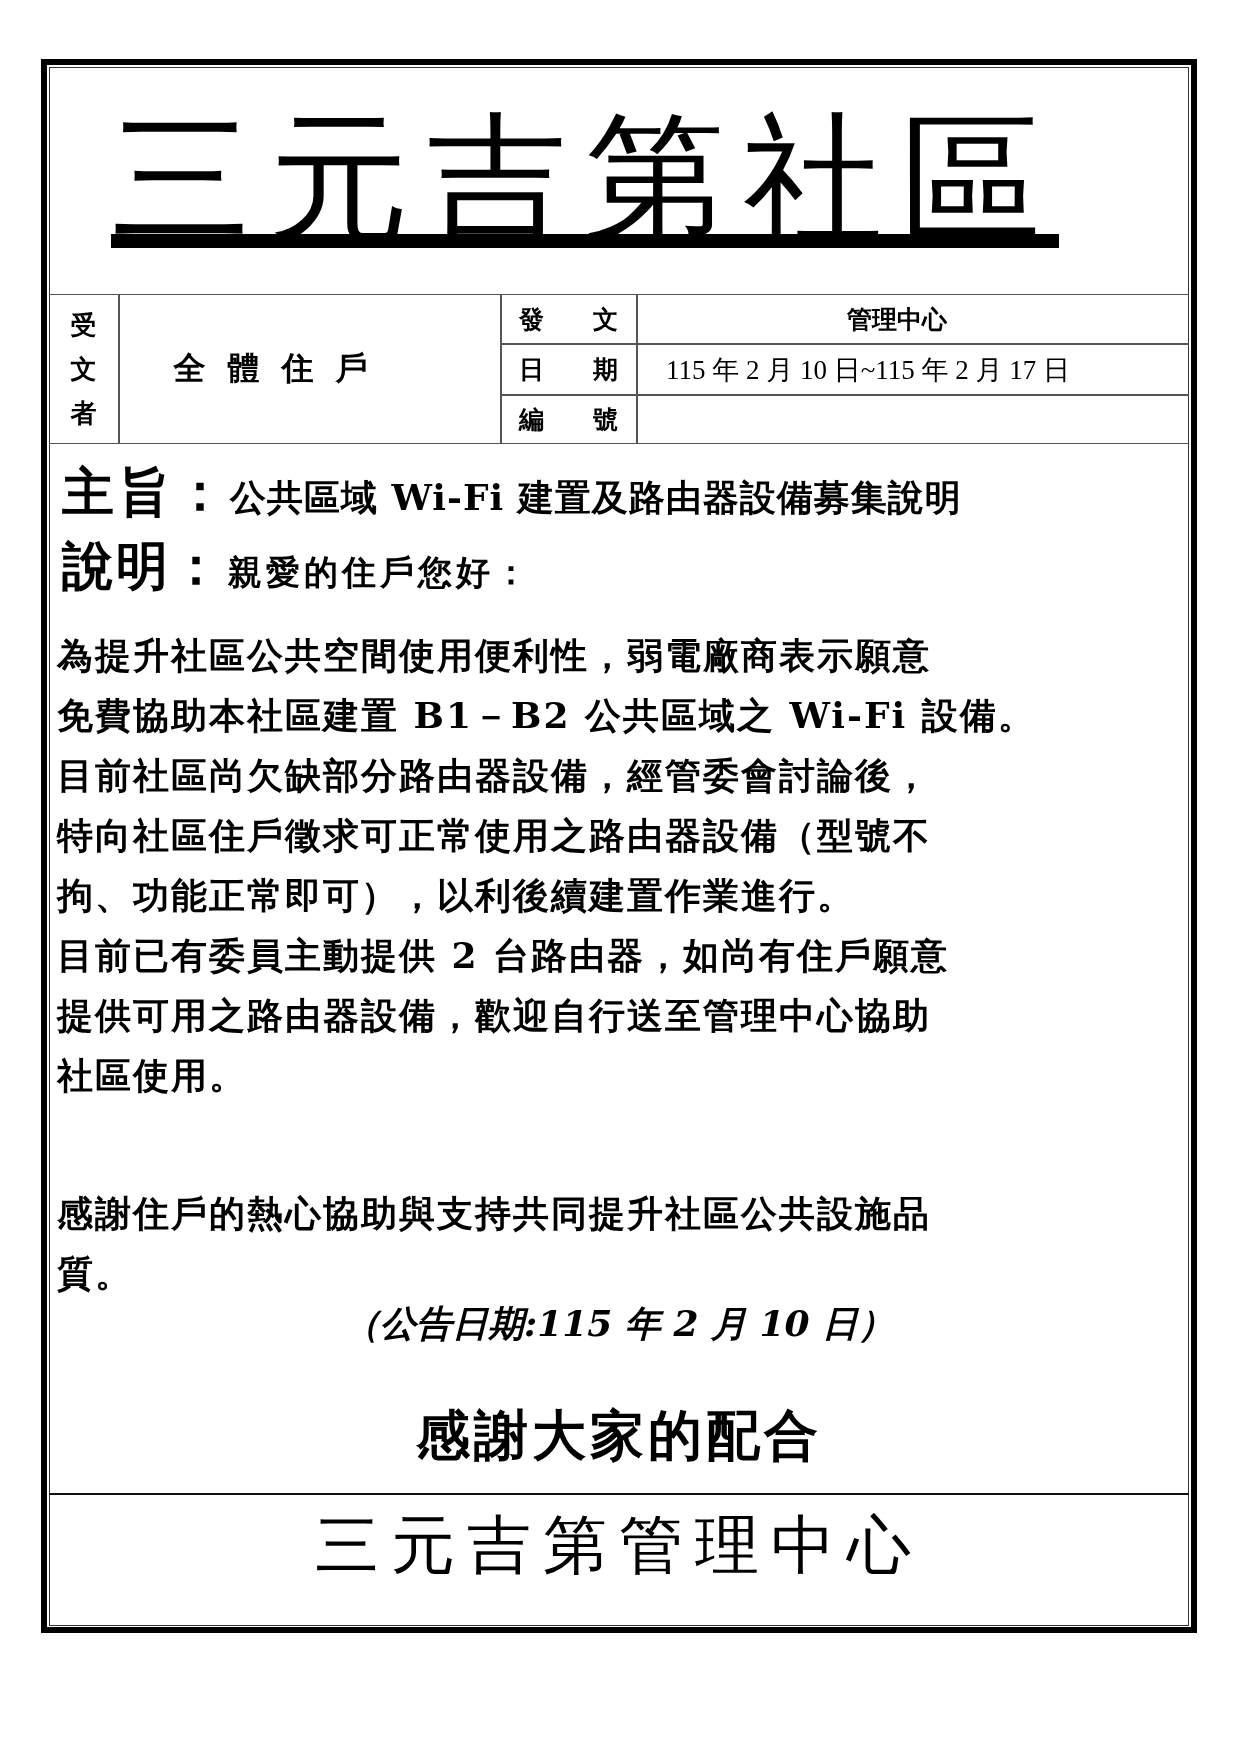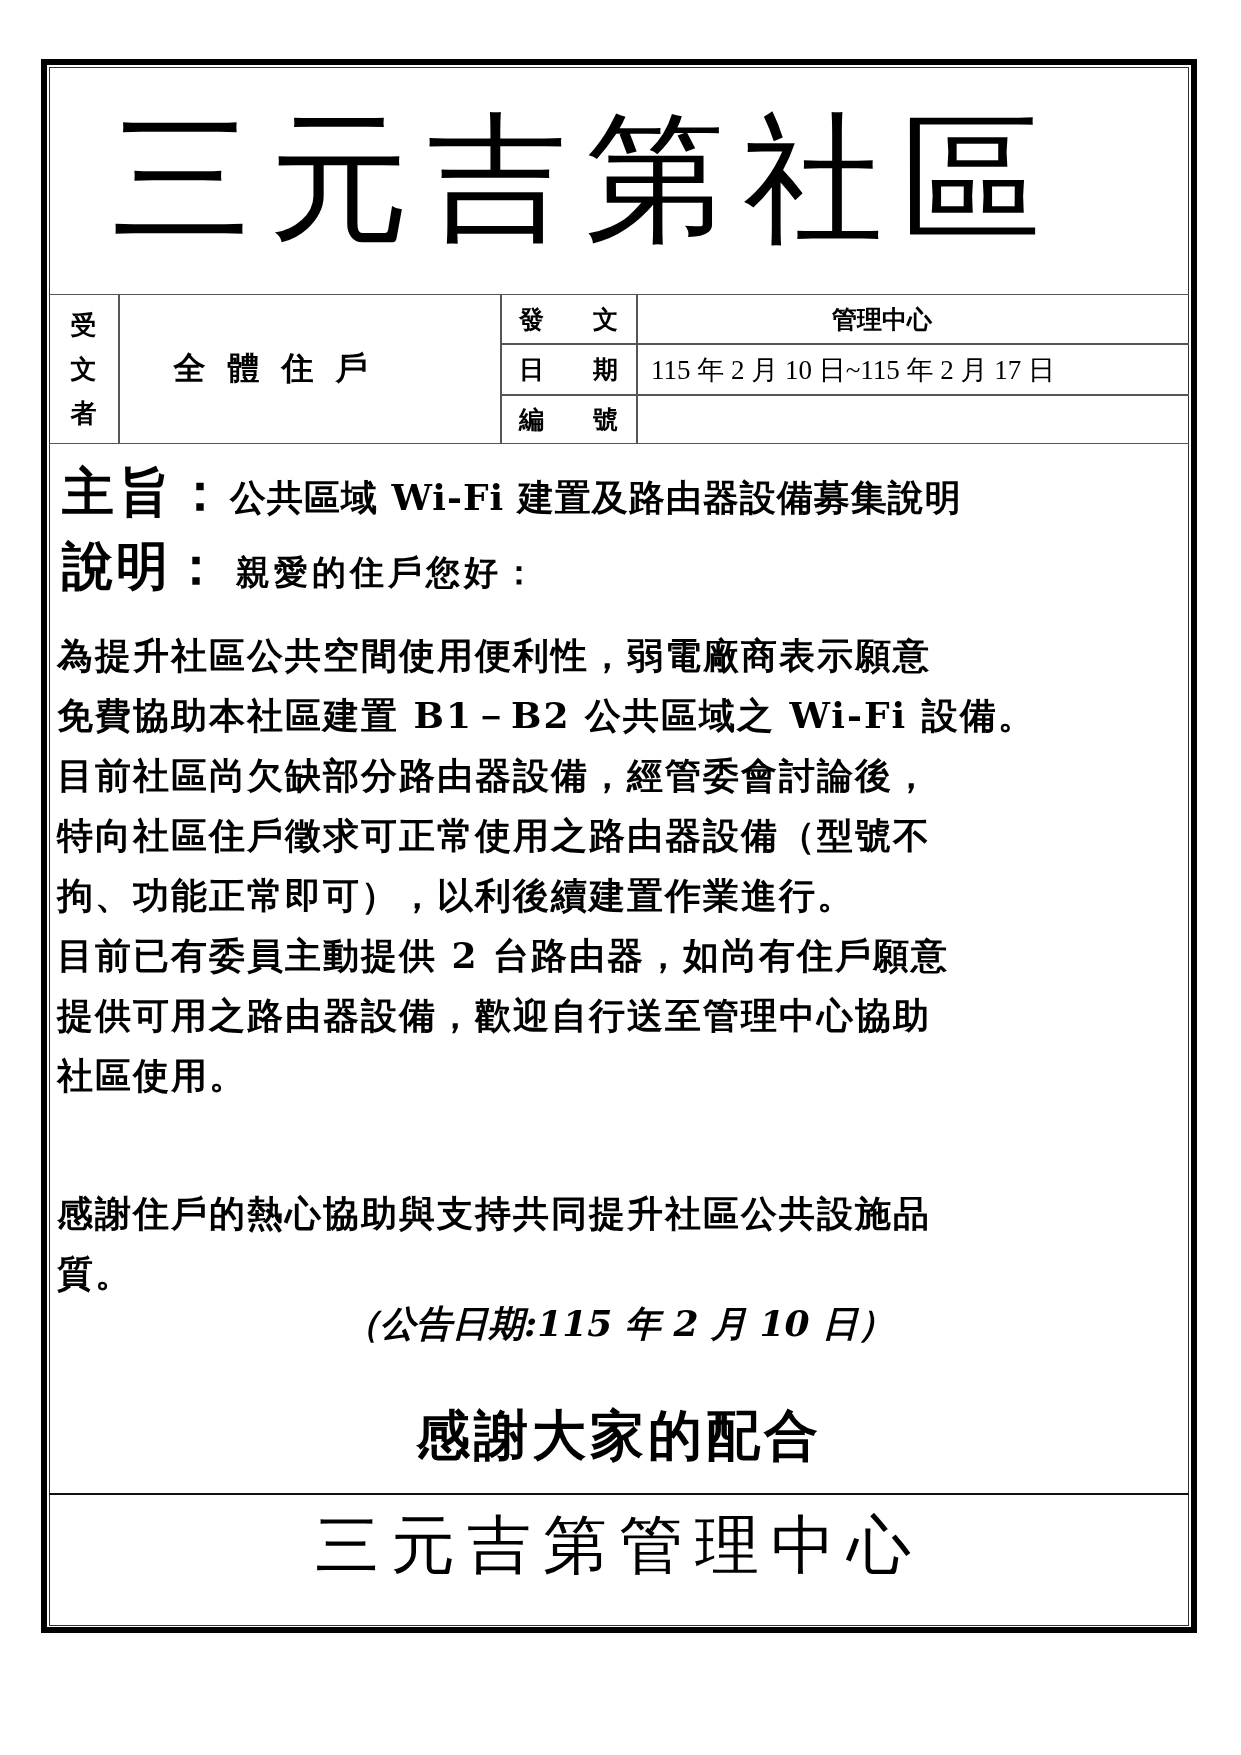--- a/index.html
+++ b/index.html
@@ -7,51 +7,51 @@
          font-family: "DejaVu Serif", "Liberation Serif", serif; color: #000; }
 
   .outer-frame { position: absolute; left: 41px; top: 59px; width: 1156px; height: 1574px;
                  border: 6px solid #000; box-sizing: border-box; }
   .inner-frame { position: absolute; left: 49px; top: 67px; width: 1140px; height: 1559px;
                  border: 1.5px solid #333; box-sizing: border-box; }
 
   .title { position: absolute; left: 49px; top: 67px; width: 1072px; height: 227px;
            display: flex; align-items: center; justify-content: center;
            font-family: "DejaVu Serif", serif; font-size: 140px; letter-spacing: 18px;
-           font-weight: normal; transform: scaleY(1.0); }
+           font-weight: normal; transform: scaleY(1.0); text-decoration: underline; }
 
   
   .hdr { position: absolute; left: 49px; top: 294px; width: 1140px; height: 150px;
          border-top: 1.5px solid #555; border-bottom: 1.5px solid #555; box-sizing: border-box; }
   .vline { position: absolute; top: 0; bottom: 0; width: 1.5px; background: #555; }
   .hline { position: absolute; height: 1.5px; background: #555; }
   .recv-label { position: absolute; left: 0; top: 0; width: 69px; height: 147px;
                 display: flex; flex-direction: column; justify-content: center; align-items: center;
                 font-size: 26px; font-weight: bold; line-height: 44px; }
   .recv-value { position: absolute; left: 70px; top: 0; width: 325px; height: 147px;
                 display: flex; align-items: center; justify-content: center;
                 font-size: 32px; font-weight: bold; letter-spacing: 22px; }
   .meta-label { position: absolute; left: 452px; width: 135px; height: 49px;
                 display: flex; align-items: center; justify-content: space-between;
                 padding: 0 18px; box-sizing: border-box; font-size: 25px; font-weight: bold; }
-  .meta-value { position: absolute; left: 588px; width: 490px; height: 49px;
+  .meta-value { position: absolute; left: 603px; width: 490px; height: 49px;
                 display: flex; align-items: center; box-sizing: border-box; padding-left: 14px;
                 font-size: 27px; font-family: "Liberation Serif", serif; transform-origin: left center; }
   .meta-value.center { justify-content: center; padding-left: 0; font-size: 25px; font-weight: bold;
                        font-family: "DejaVu Serif", serif; }
 
   .subject { position: absolute; left: 62px; top: 458px; white-space: nowrap;
              font-weight: bold; display: flex; align-items: baseline; }
   .subject .lbl { font-size: 52px; letter-spacing: 4px; }
   .subject .txt { font-size: 36px; letter-spacing: 1px; }
 
   .desc-head { position: absolute; left: 62px; top: 532px; white-space: nowrap;
                font-weight: bold; display: flex; align-items: baseline; }
   .desc-head .lbl { font-size: 52px; letter-spacing: 2px; }
-  .desc-head .txt { font-size: 34px; letter-spacing: 4px; margin-left: 12px; }
+  .desc-head .txt { font-size: 34px; letter-spacing: 4px; margin-left: 4px; }
 
   .body-lines { position: absolute; left: 57px; top: 625px; width: 1130px; }
   .body-line { height: 60px; font-size: 36px; font-weight: bold; white-space: nowrap;
                letter-spacing: 2px; line-height: 60px; }
 
   .thanks-line { position: absolute; left: 57px; top: 1183px; width: 1130px; }
   .announce-date { position: absolute; left: 49px; top: 1300px; width: 1140px; text-align: center;
                    font-size: 36px; font-weight: bold; white-space: nowrap; font-style: italic; }
   .closing { position: absolute; left: 49px; top: 1400px; width: 1140px; text-align: center;
              font-size: 54px; font-weight: bold; letter-spacing: 4px; }

